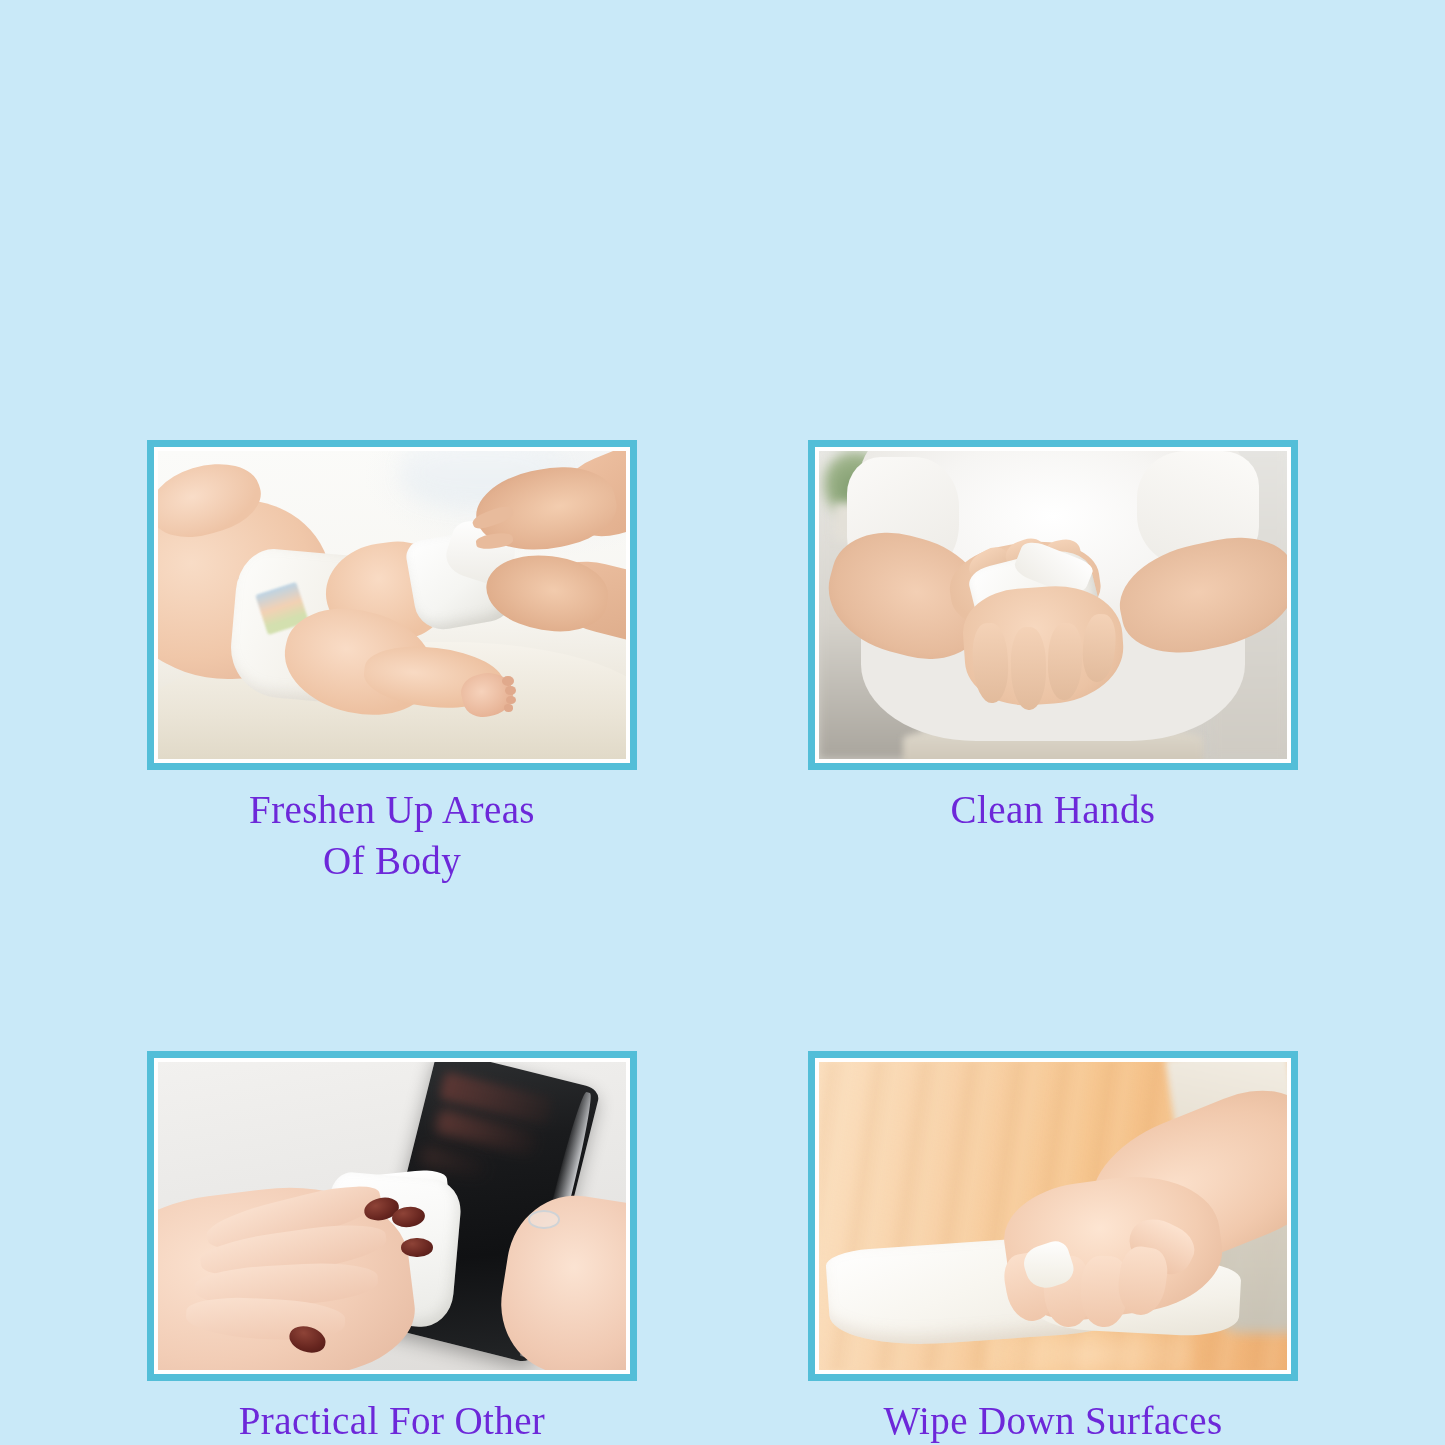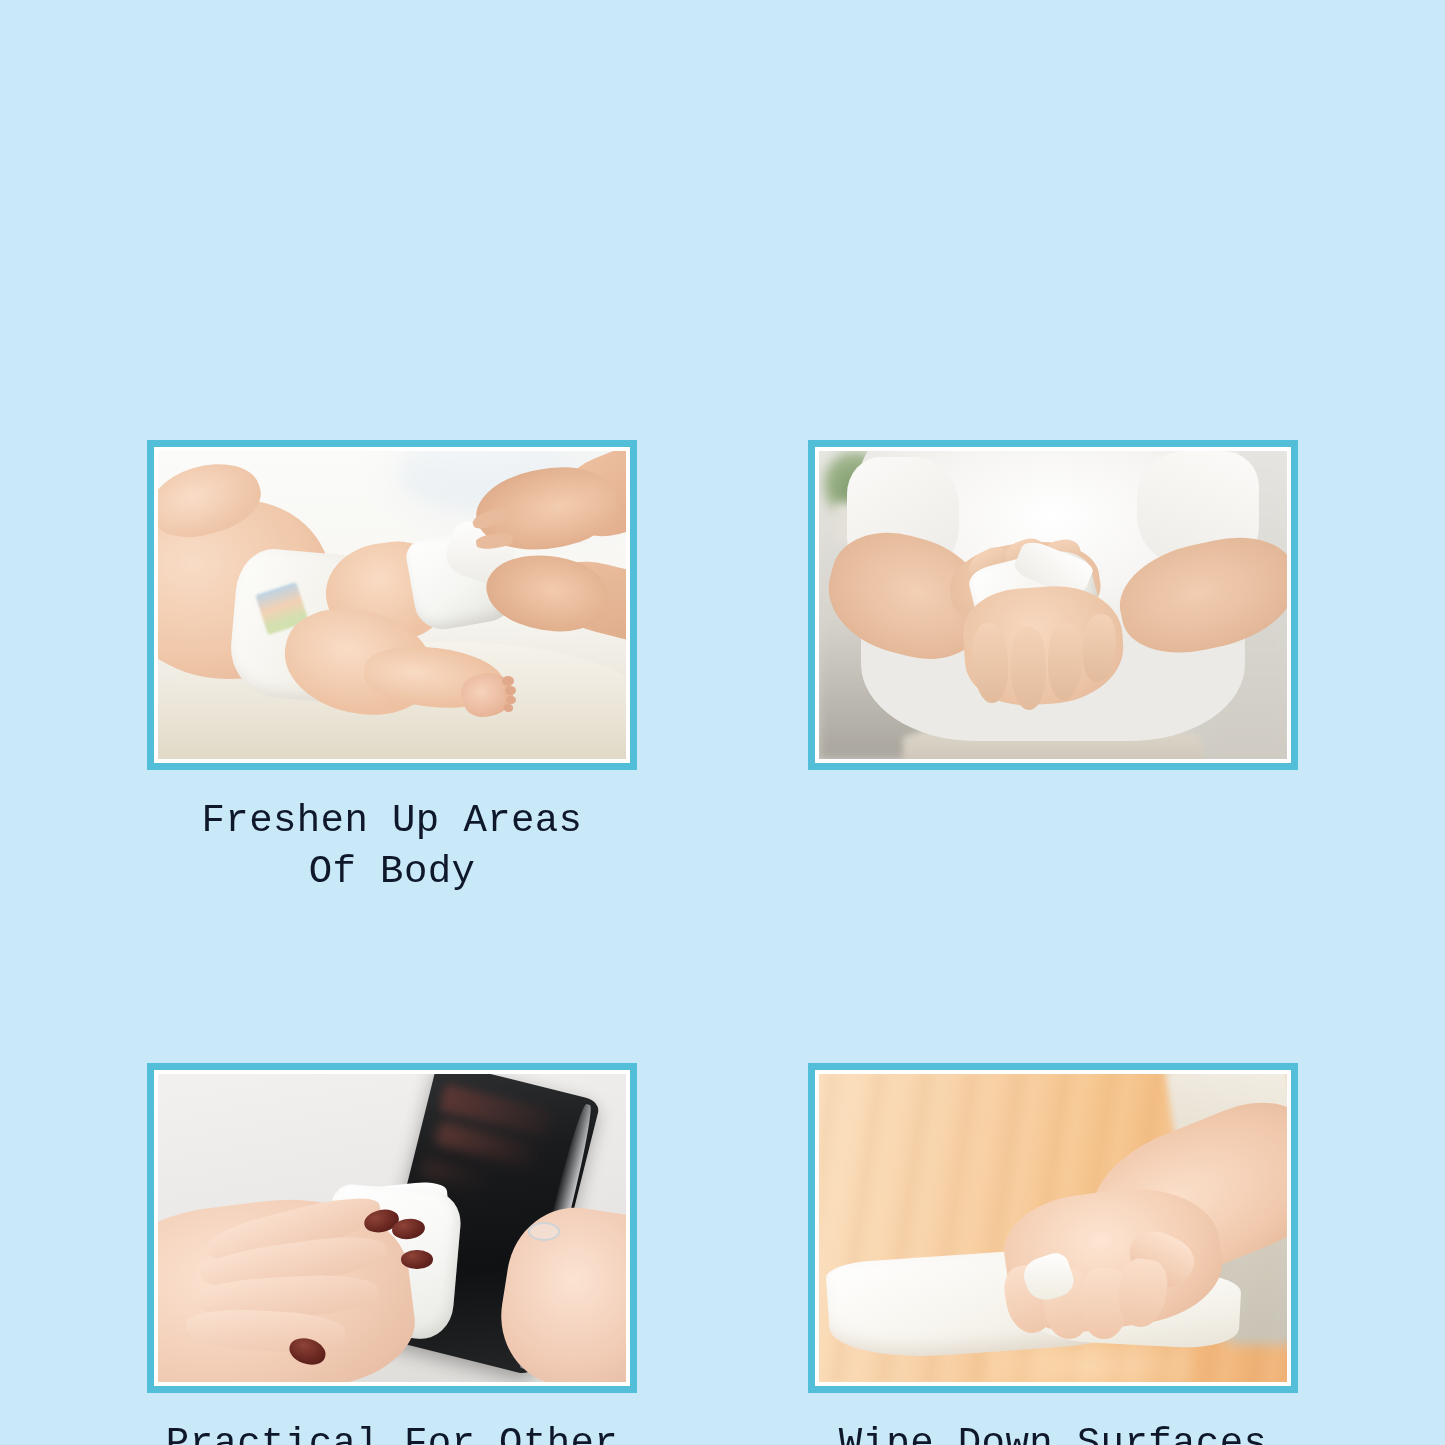--- a/index.html
+++ b/index.html
@@ -72,24 +72,24 @@
     overflow: hidden;
   }
   .photo {
     position: relative;
     width: 100%;
     height: 100%;
     overflow: hidden;
   }
 
   .caption {
-    margin-top: 26px;
+    margin-top: 14px;
     text-align: center;
-    color: #0f172a;
-    font-family: Liberation Mono, monospace;
+    color: #6d28d9;
+    font-family: Liberation Serif, serif;
     font-weight: 400;
     font-size: 39px;
     line-height: 51px;
     letter-spacing: 0.4px;
     white-space: pre-line;
   }
 
   
   .ph-baby {
     background:
@@ -746,20 +746,21 @@
             <div class="fngr gt3"></div>
             <div class="wipe"></div>
             <div class="wipe-fold"></div>
             <div class="hand-front"></div>
             <div class="fngr g1"></div>
             <div class="fngr g2"></div>
             <div class="fngr g3"></div>
             <div class="fngr g4"></div>
           </div>
         </div>
+        <div class="caption">Clean Hands</div>
       </div>
 
     </div>
 
     <div class="row row-2">
 
       <div class="card">
         <div class="frame">
           <div class="photo ph-phone">
             <div class="phone">

